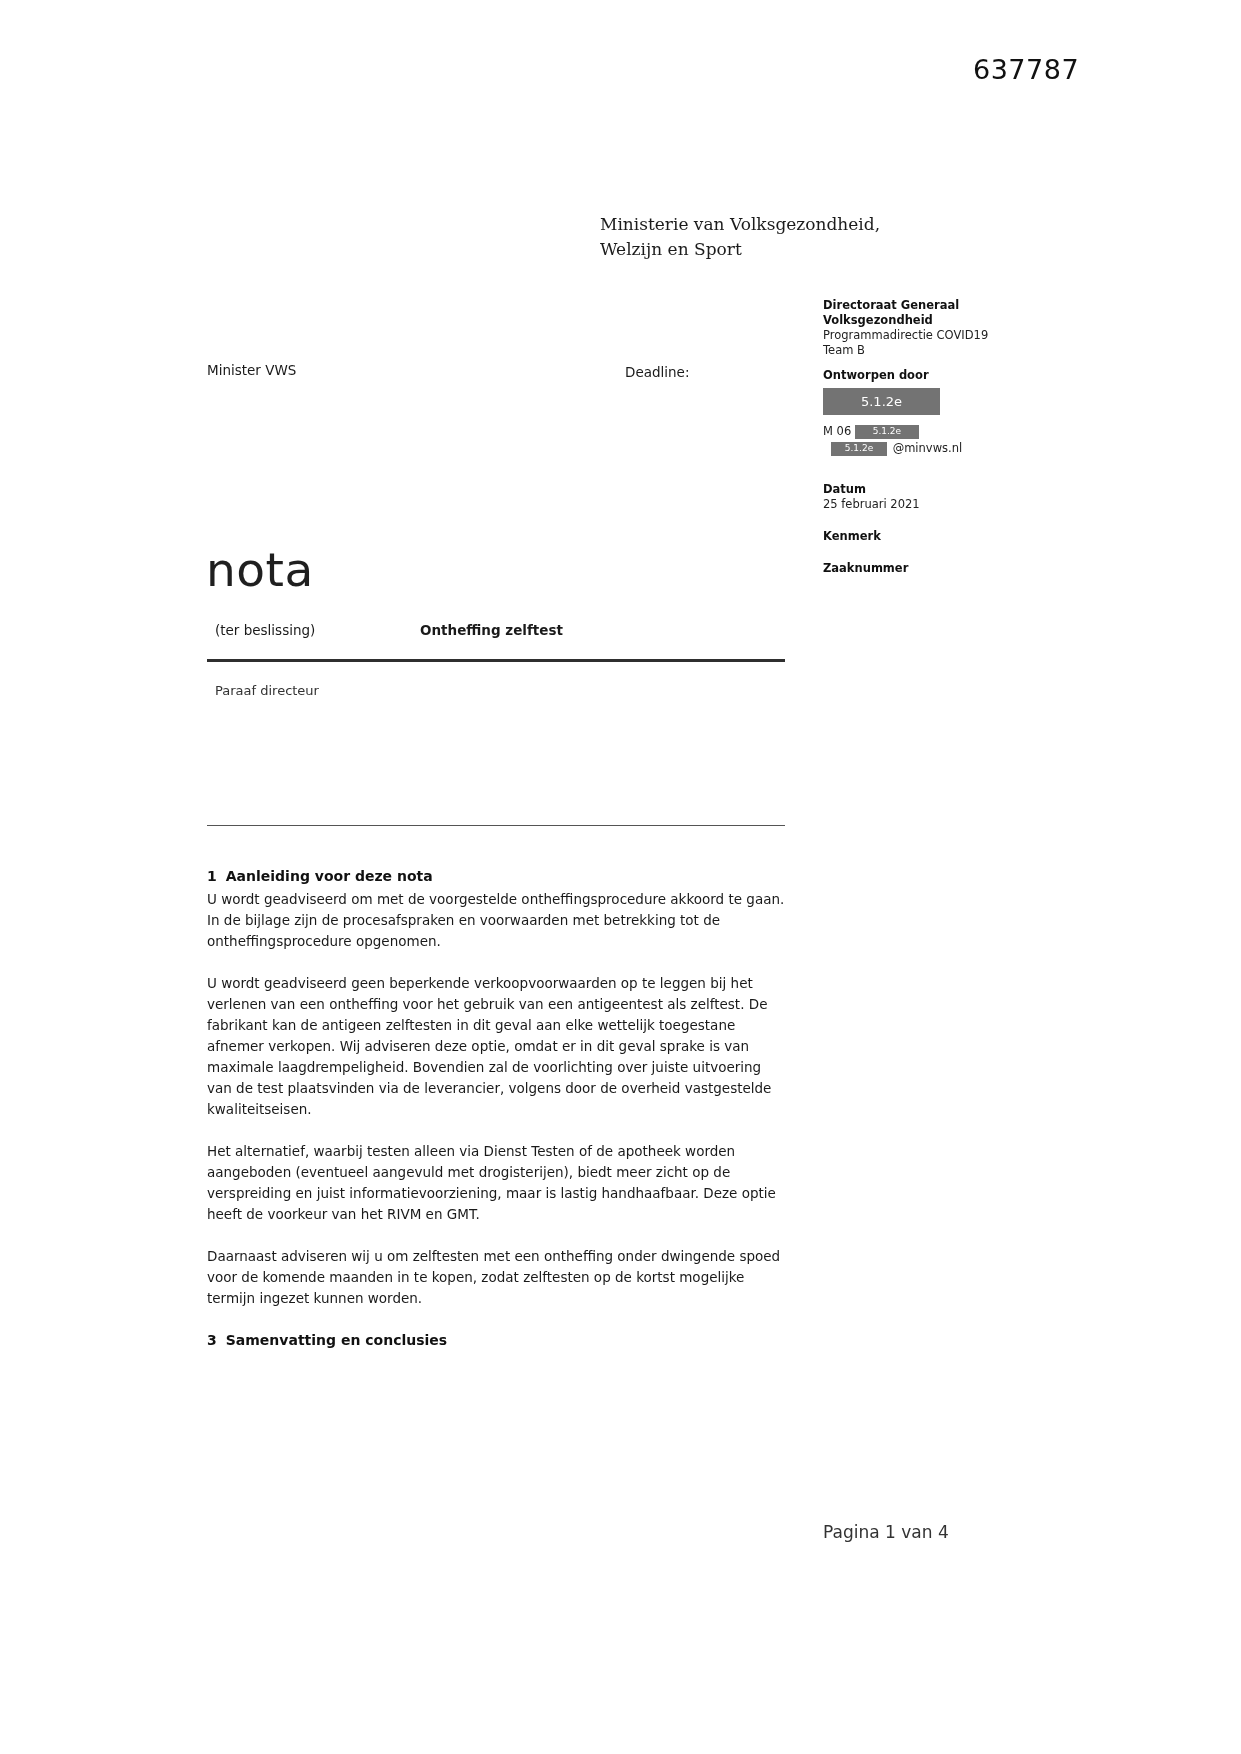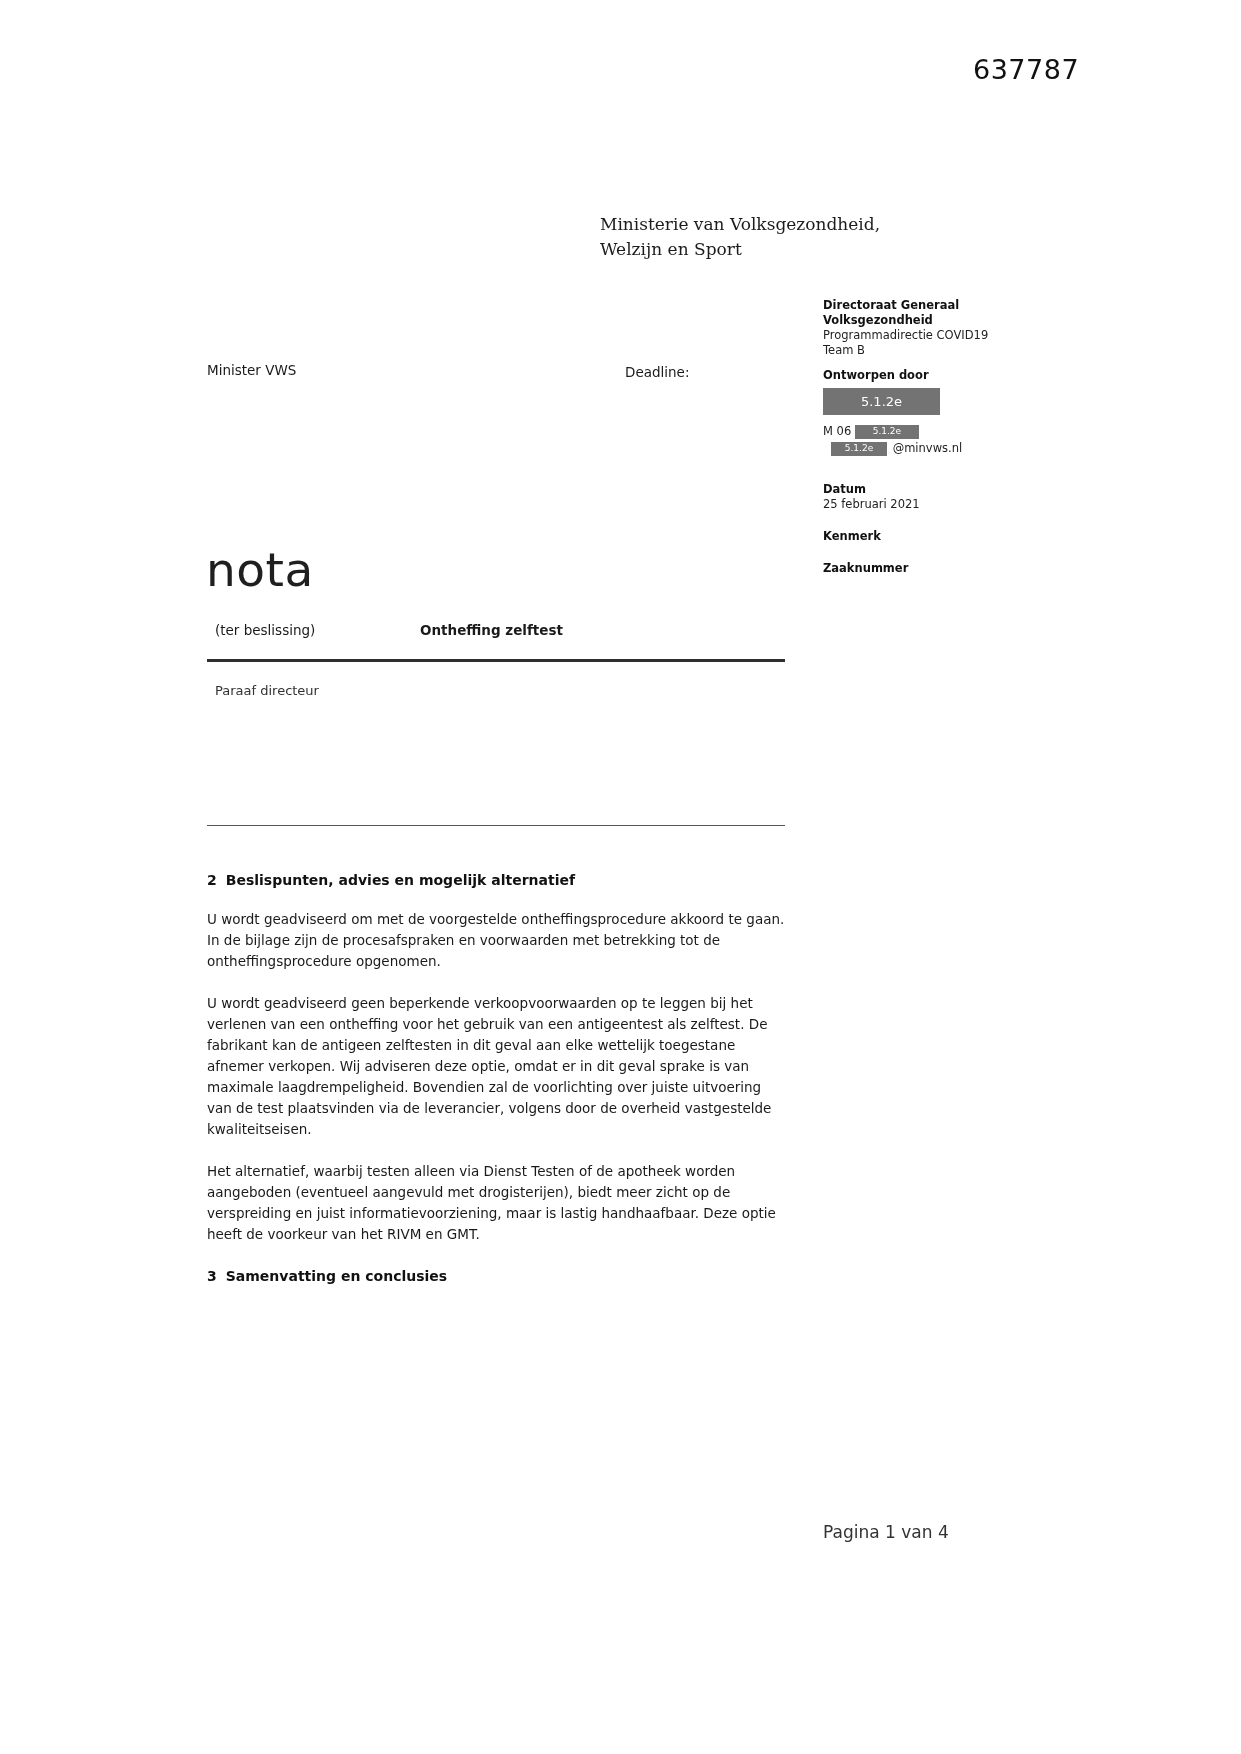--- a/index.html
+++ b/index.html
@@ -105,27 +105,28 @@
   <div class="subject-title">Ontheffing zelftest</div>
 
   <div class="rule-thick"></div>
 
   <div class="paraaf">Paraaf directeur</div>
 
   <div class="rule-thin"></div>
 
   <div class="body">
 
+    <div class="sec-title">
+      <span class="sec-num">1</span><span>Aanleiding voor deze nota</span>
+    </div>
 
-    <div class="sec-title mt4 mb18">
-      <span class="sec-num">2</span><span>Beslispunten, advies en mogelijk alternatief</span>
-    </div>
     <p>U wordt geadviseerd om met de voorgestelde ontheffingsprocedure akkoord te gaan. In de bijlage zijn de procesafspraken en voorwaarden met betrekking tot de ontheffingsprocedure opgenomen.</p>
     <p>U wordt geadviseerd geen beperkende verkoopvoorwaarden op te leggen bij het verlenen van een ontheffing voor het gebruik van een antigeentest als zelftest. De fabrikant kan de antigeen zelftesten in dit geval aan elke wettelijk toegestane afnemer verkopen. Wij adviseren deze optie, omdat er in dit geval sprake is van maximale laagdrempeligheid. Bovendien zal de voorlichting over juiste uitvoering van de test plaatsvinden via de leverancier, volgens door de overheid vastgestelde kwaliteitseisen.</p>
     <p>Het alternatief, waarbij testen alleen via Dienst Testen of de apotheek worden aangeboden (eventueel aangevuld met drogisterijen), biedt meer zicht op de verspreiding en juist informatievoorziening, maar is lastig handhaafbaar. Deze optie heeft de voorkeur van het RIVM en GMT.</p>
+    <p>Daarnaast adviseren wij u om zelftesten met een ontheffing onder dwingende spoed voor de komende maanden in te kopen, zodat zelftesten op de kortst mogelijke termijn ingezet kunnen worden.</p>
 
     <div class="sec-title mt8">
       <span class="sec-num">3</span><span>Samenvatting en conclusies</span>
     </div>
 
   </div>
 
   <div class="footer">Pagina 1 van 4</div>
 
 </div>

